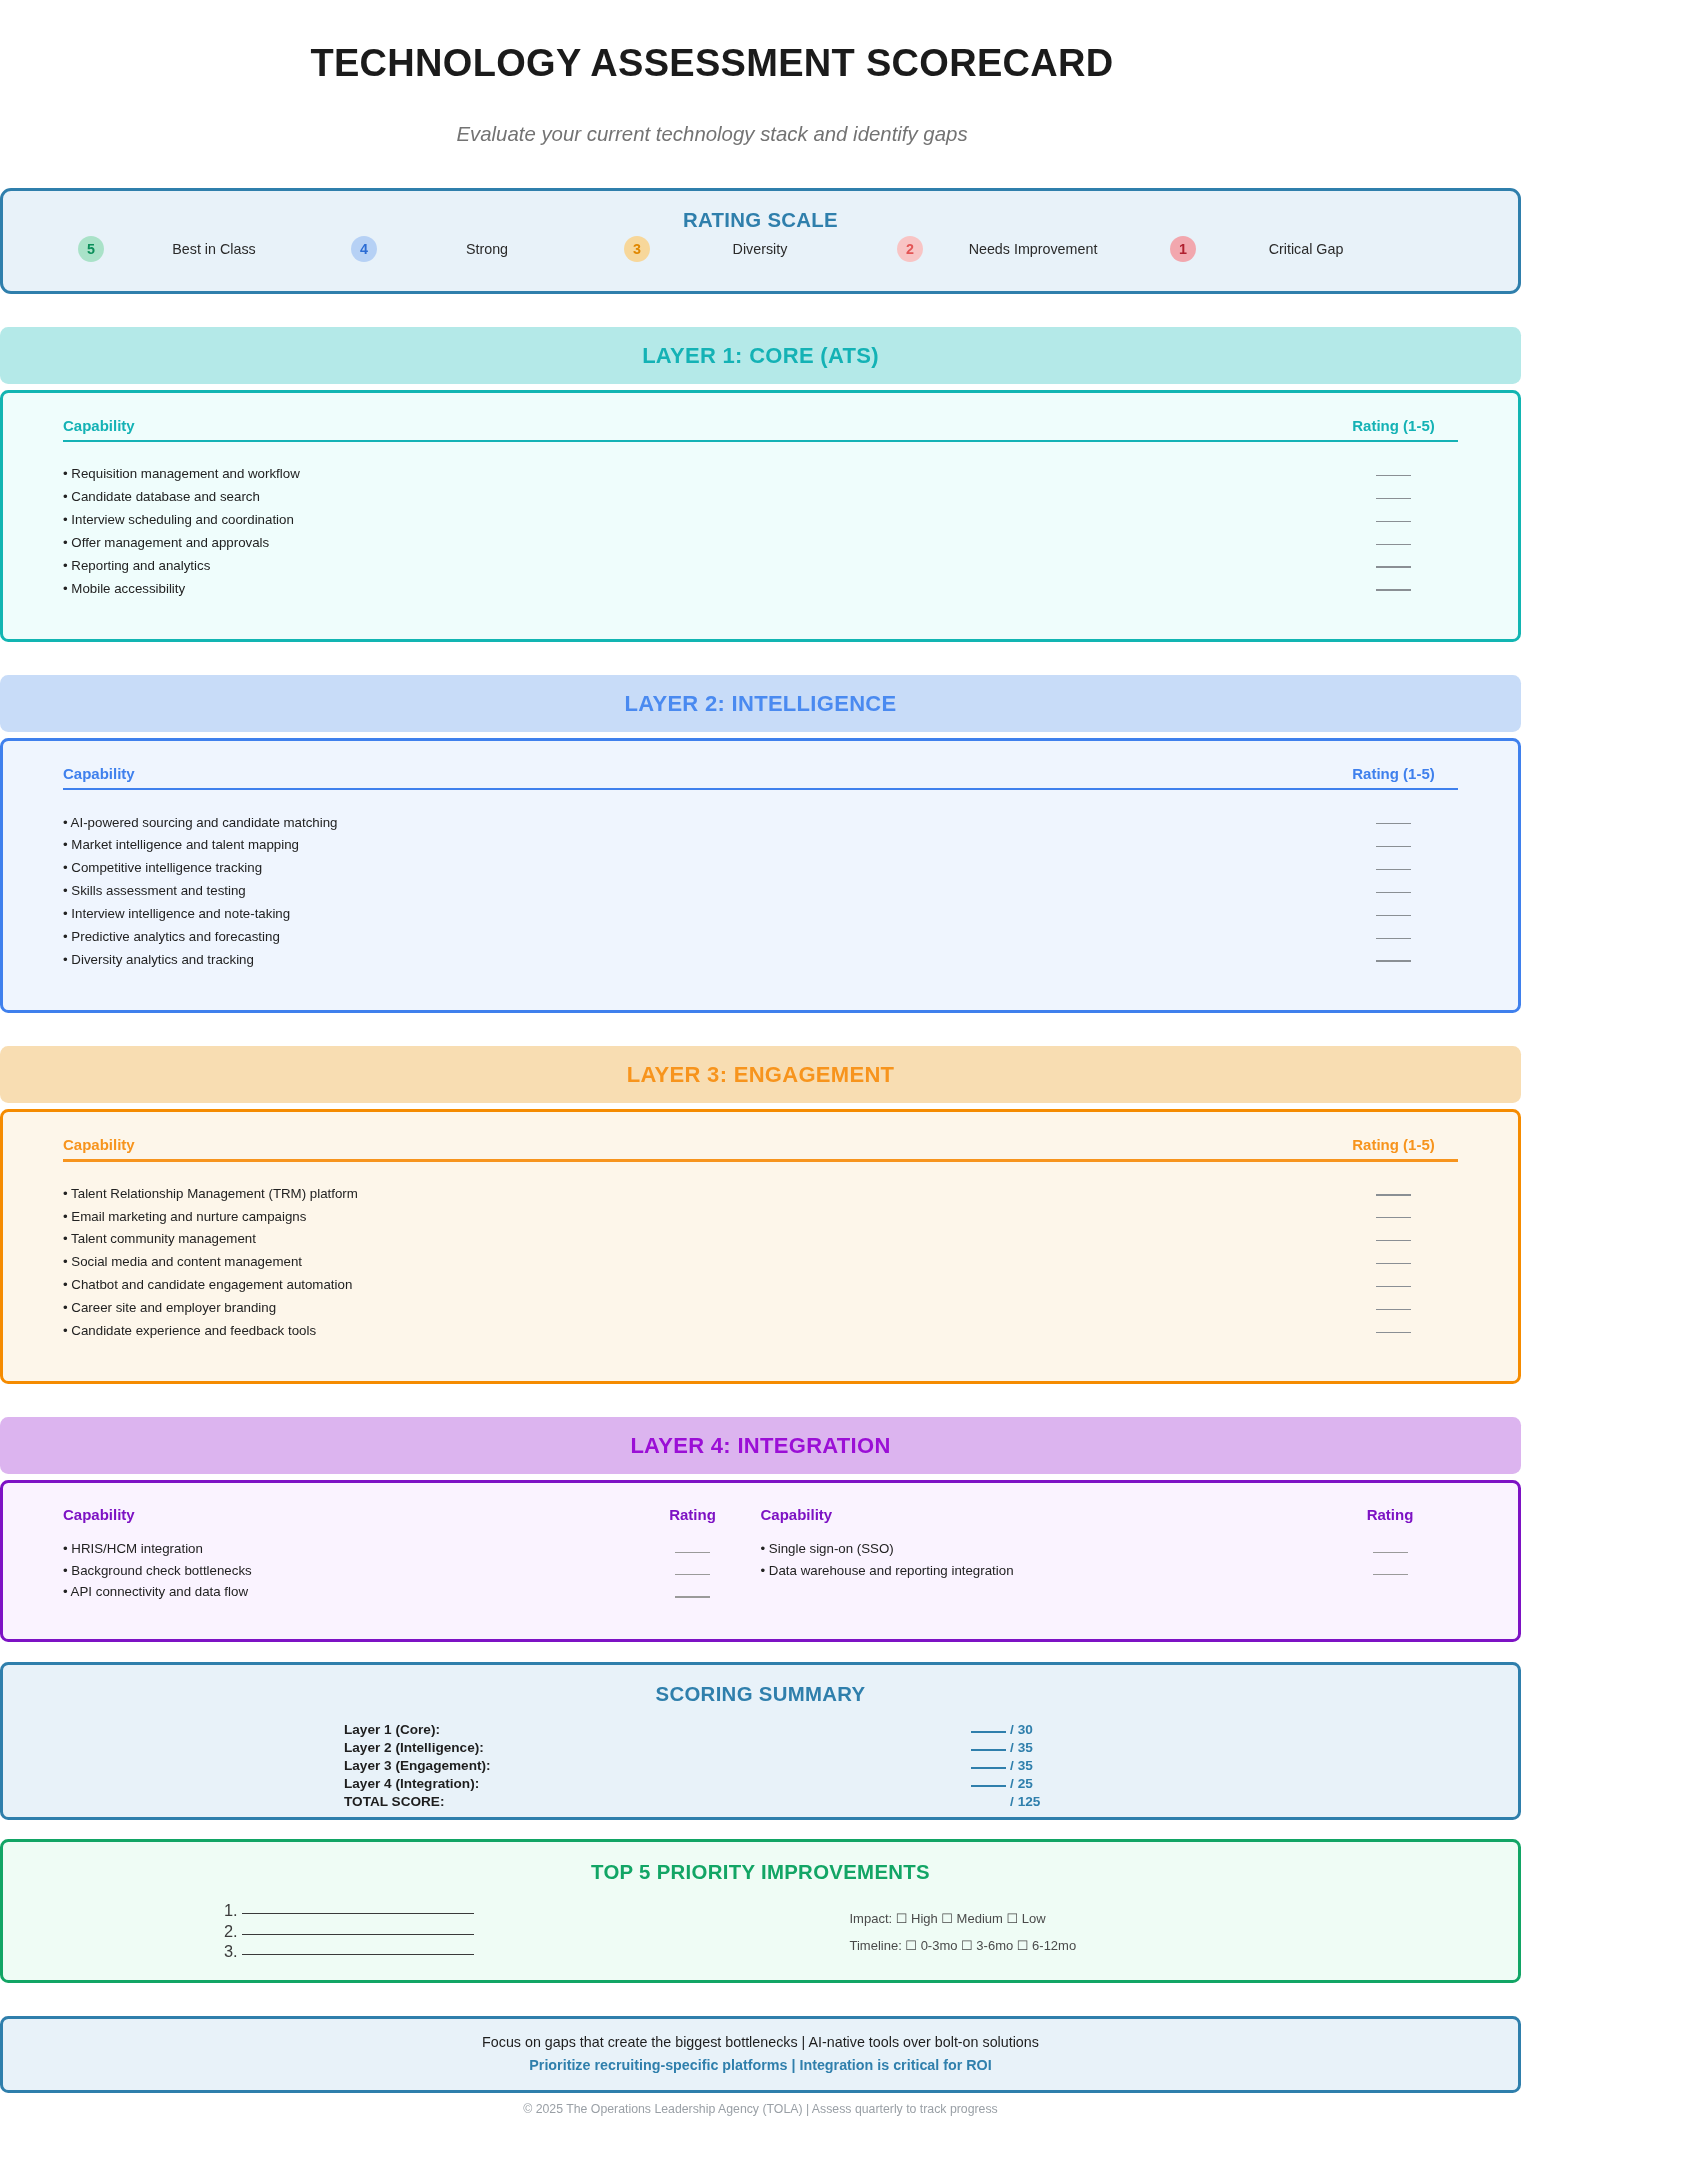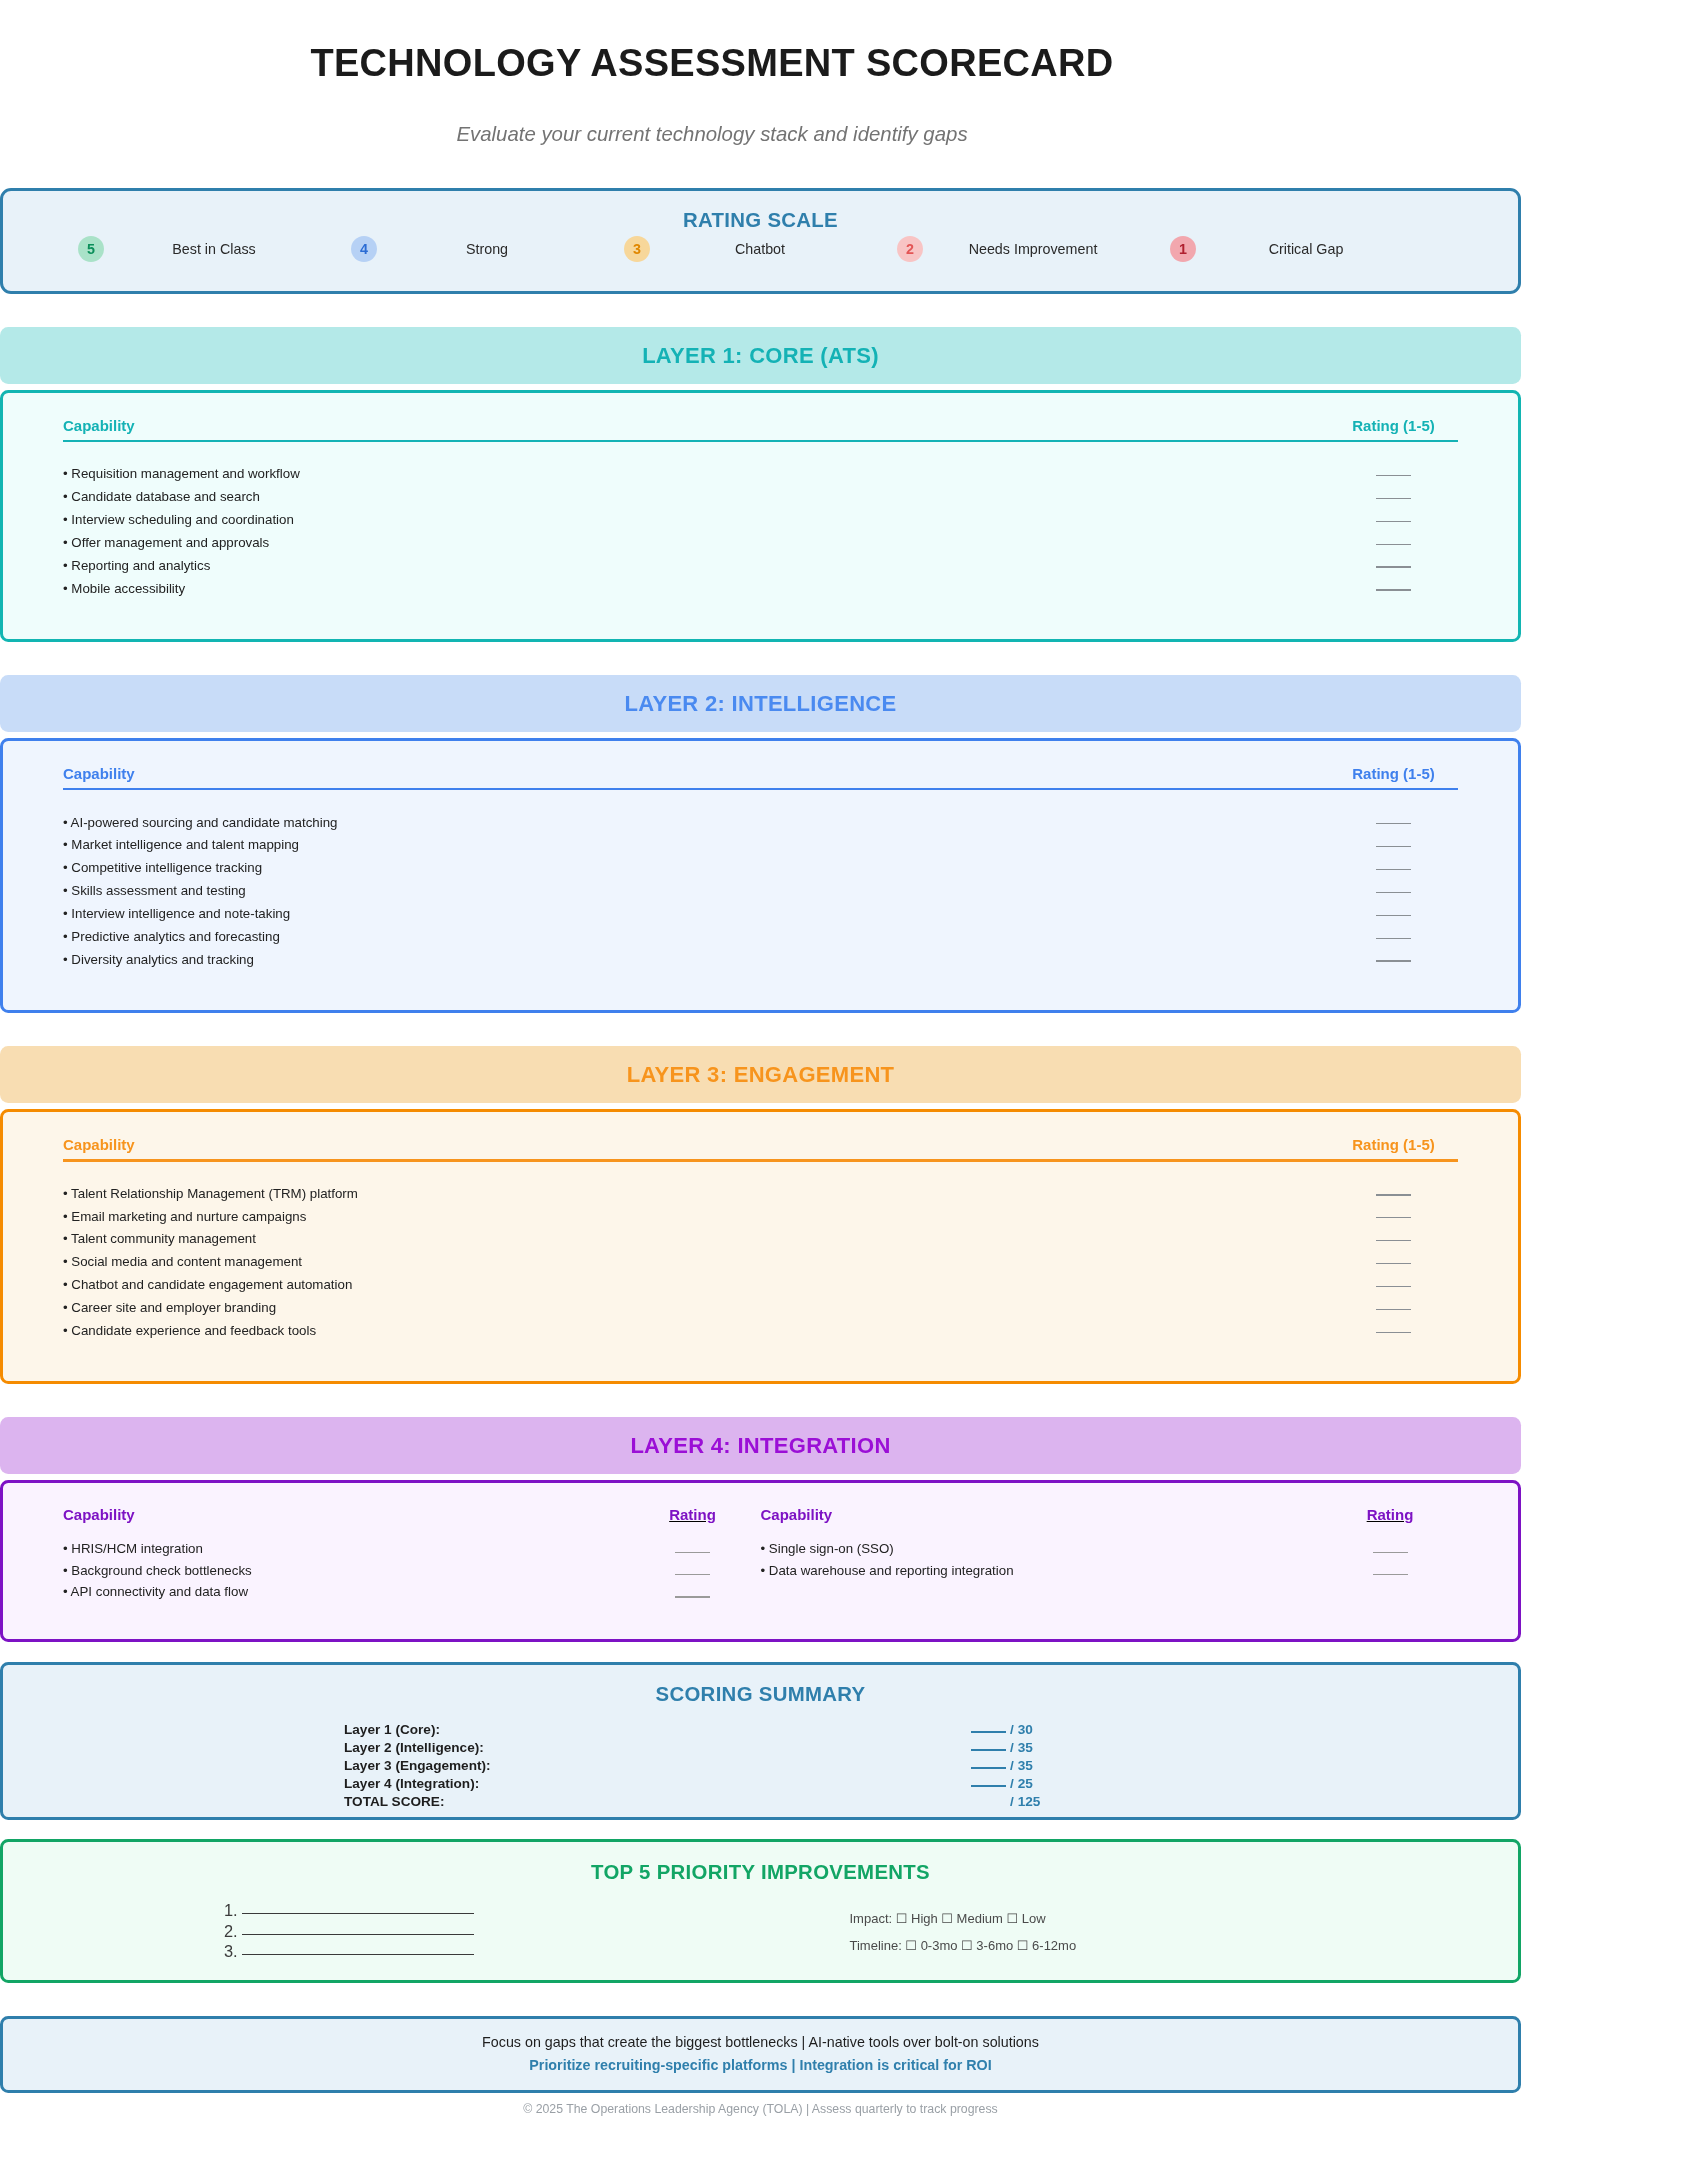--- a/index.html
+++ b/index.html
@@ -155,21 +155,21 @@
     border-radius: 8.2px;
     border: 3.4px solid #7d12c4;
     background: #faf3ff;
     padding: 23px 60px 20.4px 60px;
   }
   .l4-grid {
     display: flex;
   }
   .l4-half { flex: 1 1 50%; display: flex; }
   .l4-caps { flex: 1 1 auto; }
-  .l4-rates { flex: 0 0 auto; width: 136px; text-decoration: underline; }
+  .l4-rates { flex: 0 0 auto; width: 136px; }
   .l4-head {
     font-size: 15px;
     font-weight: bold;
     color: #7d12c4;
     padding-bottom: 15px;
   }
   .l4-head.rate-h { text-align: center; }
   .l4-item {
     font-size: 13.3px;
     color: #222222;
@@ -299,21 +299,21 @@
           <div class="scale-item">
             <div class="scale-badge" style="background: rgb(169, 226, 200); color: rgb(11, 143, 90);">5</div>
             <div class="scale-label">Best in Class</div>
           </div>
           <div class="scale-item">
             <div class="scale-badge" style="background: rgb(182, 209, 245); color: rgb(43, 108, 212);">4</div>
             <div class="scale-label">Strong</div>
           </div>
           <div class="scale-item">
             <div class="scale-badge" style="background: rgb(247, 215, 154); color: rgb(224, 135, 0);">3</div>
-            <div class="scale-label">Chatbot</div>
+            <div class="scale-label">Diversity</div>
           </div>
           <div class="scale-item">
             <div class="scale-badge" style="background: rgb(248, 196, 196); color: rgb(227, 85, 85);">2</div>
             <div class="scale-label">Needs Improvement</div>
           </div>
           <div class="scale-item">
             <div class="scale-badge" style="background: rgb(242, 167, 174); color: rgb(176, 32, 47);">1</div>
             <div class="scale-label">Critical Gap</div>
           </div>
         </div>

